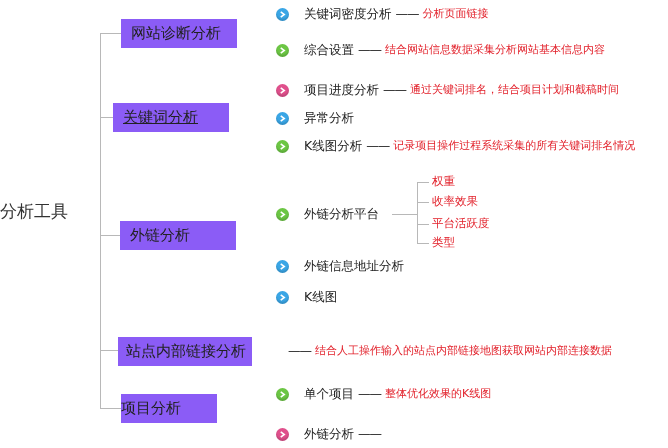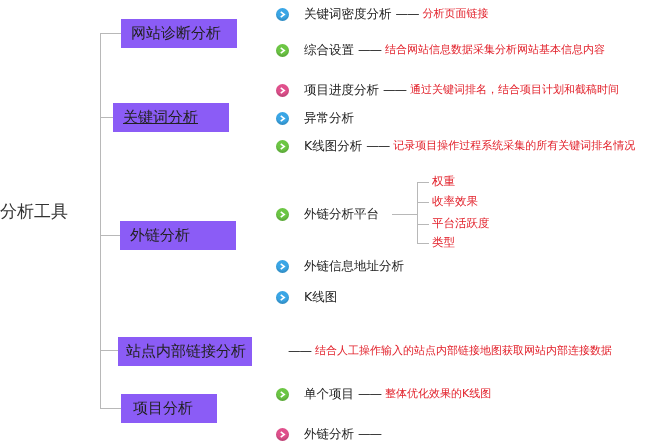--- a/index.html
+++ b/index.html
@@ -32,21 +32,21 @@
 <div class="abs hline" style="left:100px; top:33px; width:21px;"></div>
 <div class="abs hline" style="left:100px; top:117px; width:21px;"></div>
 <div class="abs hline" style="left:100px; top:235px; width:21px;"></div>
 <div class="abs hline" style="left:100px; top:350px; width:21px;"></div>
 <div class="abs hline" style="left:100px; top:408px; width:21px;"></div>
 
 <div class="abs cat" style="left:121px; top:19px; width:116px;">网站诊断分析</div>
 <div class="abs cat" style="left:113px; top:103px; width:116px;text-decoration:underline;">关键词分析</div>
 <div class="abs cat" style="left:120px; top:221px; width:116px;">外链分析</div>
 <div class="abs cat" style="left:118px; top:337px; width:134px; padding-left:8px;">站点内部链接分析</div>
-<div class="abs cat" style="left:121px; top:394px; width:96px; padding-left:12px;">项目分析</div>
+<div class="abs cat" style="left:121px; top:394px; width:96px; padding-left:0;">项目分析</div>
 
 <div class="abs item" style="left:276px; top:4px;">
   <span class="icon" style="background:#3aa6e6;">
       <svg viewBox="0 0 8 8">
         <path d="M2 1 L6 4 L2 7" stroke="#fff" stroke-width="1.8" fill="none"></path>
       </svg>
     </span>
   <span class="label">关键词密度分析</span>
   <span class="dash">——</span>
   <span class="note">分析页面链接</span>

